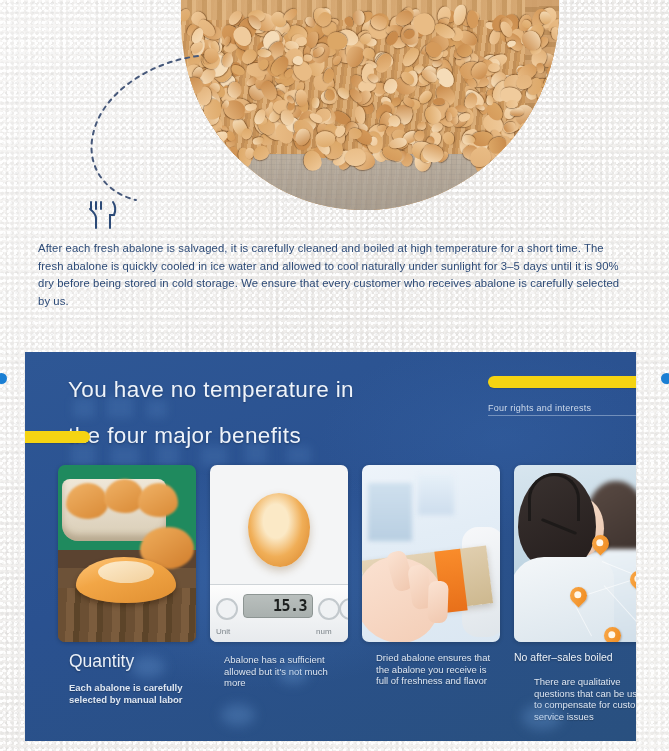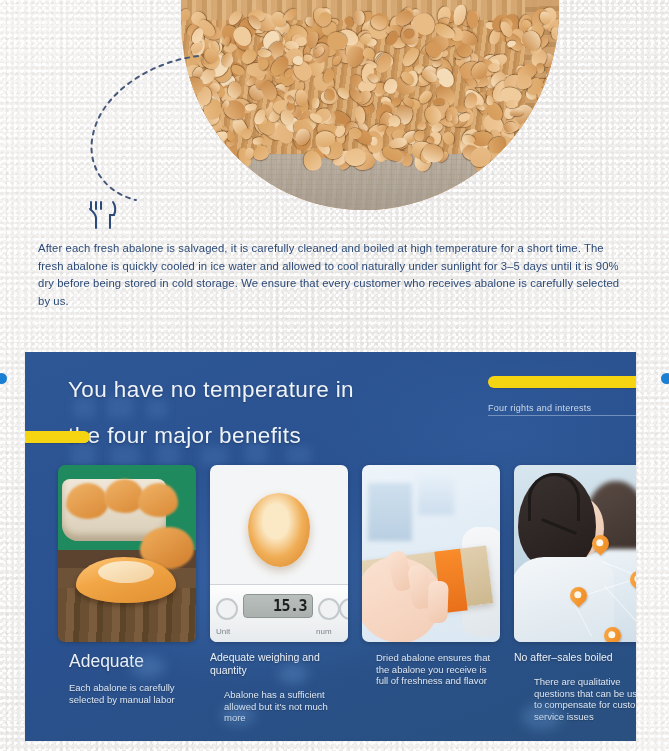--- a/index.html
+++ b/index.html
@@ -331,21 +331,21 @@
     color:#eaf0f8;
     text-shadow:0 1px 2px rgba(0,0,0,.3);
   }
   .card-title.big{ font-size:17.5px; line-height:20px; padding-left:11px; }
   .card-title.small{ font-size:10.5px; line-height:13px; }
 
   .card-desc{
     color:#dde6f2; font-size:9.5px; line-height:11.5px;
     text-shadow:0 1px 1px rgba(0,0,0,.25);
   }
-  .card-desc.d1{ margin-top:11px; padding-left:11px; }
+  .card-desc.d1{ margin-top:11px; padding-left:11px;font-weight:bold; }
   .card-desc.d2{ margin-top:12px; padding-left:14px; }
   .card-desc.d3{ margin-top:10px; padding-left:14px; }
   .card-desc.d4{ margin-top:12px; padding-left:20px; }
 
   
   .glow{
     position:absolute; border-radius:50%;
     background:rgba(120,170,225,.28); filter:blur(6px);
     pointer-events:none;
   }
@@ -971,40 +971,39 @@
         <div class="p1">
           <div class="basket"></div>
           <div class="blur-ab" style="left:8px;  top:18px; width:42px; height:36px;"></div>
           <div class="blur-ab" style="left:46px; top:14px; width:40px; height:34px;"></div>
           <div class="blur-ab" style="left:80px; top:18px; width:40px; height:34px;"></div>
           <div class="side-ab"></div>
           <div class="board"></div>
           <div class="main-ab"></div>
         </div>
       </div>
-      <div class="card-title big">Adequate</div>
+      <div class="card-title big">Quantity</div>
       <div class="card-desc d1">Each abalone is carefully selected by manual labor</div>
     </div>
 
     <div class="card">
       <div class="card-photo">
         <div class="p2">
           <div class="scale-ab"></div>
           <div class="scale-body"></div>
           <div class="knob k1"></div>
           <div class="knob k2"></div>
           <div class="knob k3"></div>
           <div class="lcd">
             <span>15.3</span>
           </div>
           <div class="klabel l1">Unit</div>
           <div class="klabel l2">num</div>
         </div>
       </div>
-      <div class="card-title small">Adequate weighing and quantity</div>
       <div class="card-desc d2">Abalone has a sufficient allowed but it's not much more</div>
     </div>
 
     <div class="card">
       <div class="card-photo">
         <div class="p3">
           <div class="win"></div>
           <div class="win2"></div>
           <div class="arm"></div>
           <div class="box"></div>

